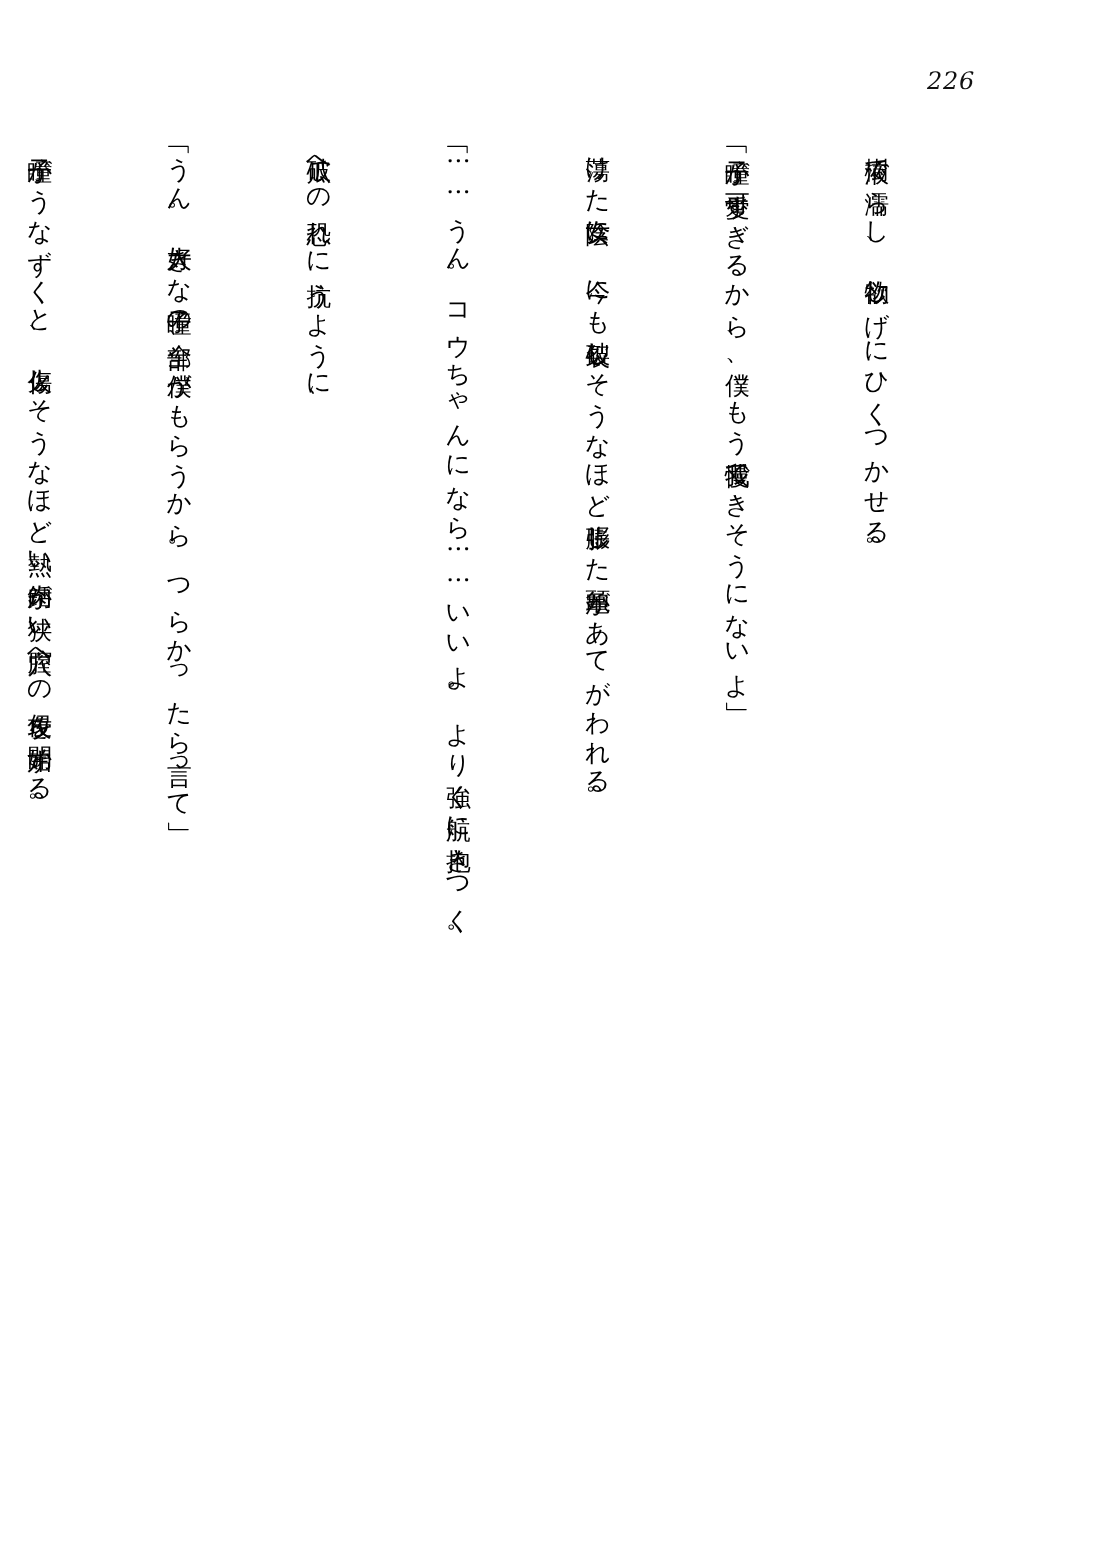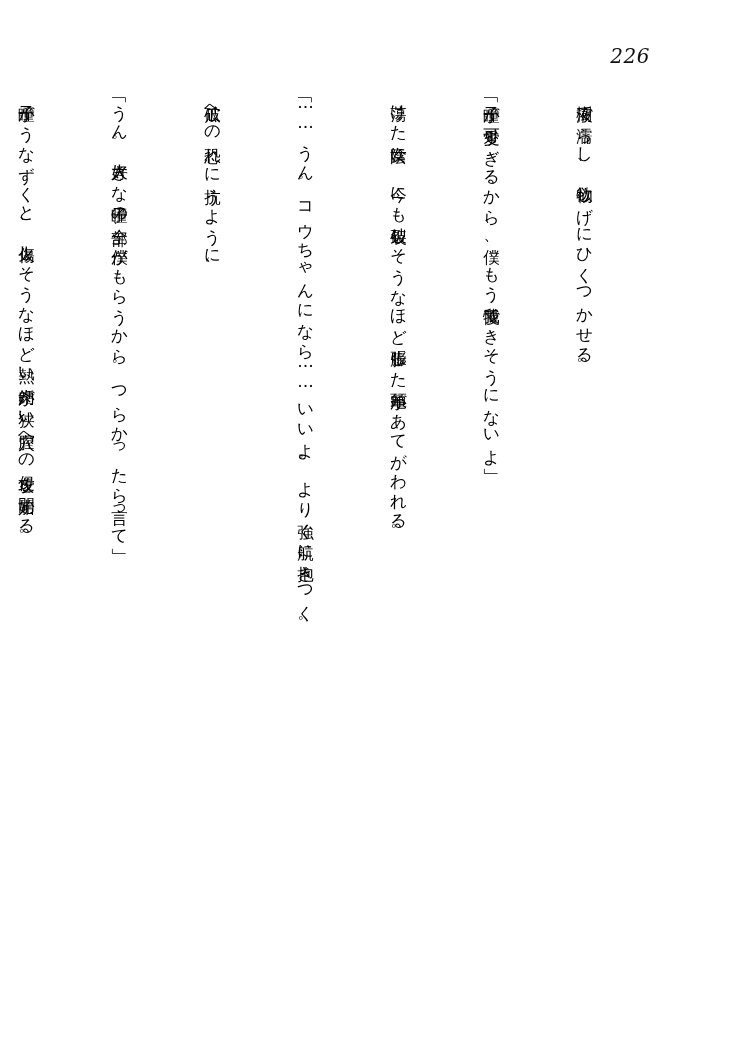--- a/index.html
+++ b/index.html
@@ -14,21 +14,21 @@
     background: #ffffff;
     overflow: hidden;
     font-family: "DejaVu Serif", "Liberation Serif", serif;
     color: #000000;
   }
   #page-number {
     position: absolute;
     top: 44px;
     right: 86px;
     font-family: "DejaVu Serif", "Liberation Serif", serif;
-    font-size: 20px;
+    font-size: 16px;
     font-style: italic;
     letter-spacing: 0.5px;
     color: #111;
   }
   #body-text {
     position: absolute;
     top: 92px;
     right: 74px;
     height: 880px;
     width: 560px;

